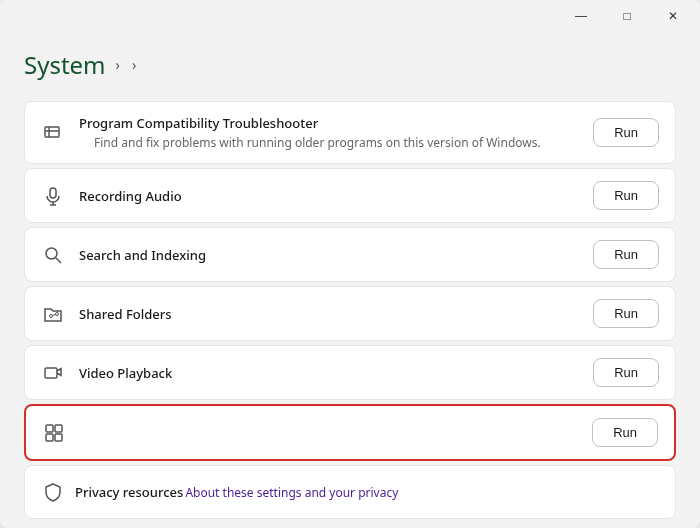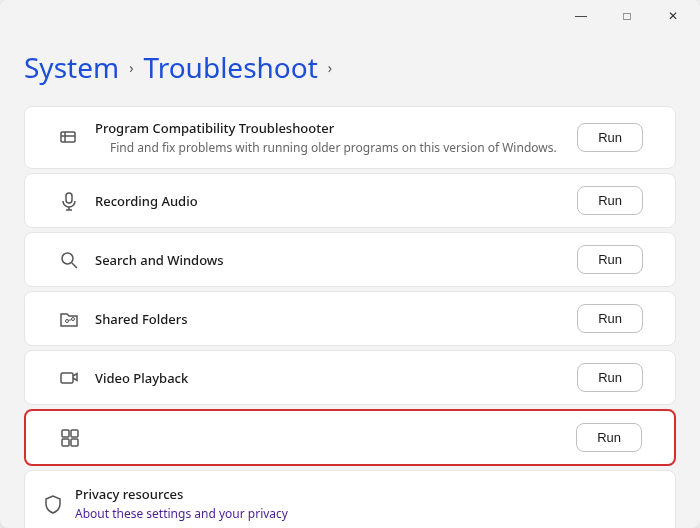--- a/index.html
+++ b/index.html
@@ -70,23 +70,23 @@
       display: flex;
       align-items: center;
       gap: 8px;
       margin-bottom: 20px;
       font-size: 20px;
       font-weight: 400;
       color: #1a1a1a;
     }
 
     .breadcrumb-item {
-      color: #1d4ed8;
+      color: #14532d;
       cursor: pointer;
-      font-size: 28px;
+      font-size: 24px;
       font-weight: 400;
     }
 
     .breadcrumb-separator {
       color: #555;
       font-size: 14px;
       margin: 0 2px;
     }
 
     .breadcrumb-current {
@@ -100,21 +100,21 @@
       flex-direction: column;
       gap: 0;
       flex: 1;
       overflow: hidden;
     }
 
     .troubleshooter-item {
       display: flex;
       align-items: center;
       justify-content: space-between;
-      padding: 12px 32px;
+      padding: 12px 16px;
       background: white;
       border-radius: 8px;
       margin-bottom: 4px;
       border: 1px solid #e5e5e5;
     }
 
     .troubleshooter-item.highlighted {
       border: 2px solid #d32f2f;
     }
 
@@ -179,22 +179,22 @@
       height: 24px;
       display: flex;
       align-items: center;
       justify-content: center;
       color: #555;
       flex-shrink: 0;
     }
 
     .privacy-text {
       display: flex;
-      flex-direction: column;
       gap: 2px;
+      align-items: center;
     }
 
     .privacy-title {
       font-size: 13px;
       font-weight: 500;
       color: #1a1a1a;
     }
 
     .privacy-link {
       font-size: 12px;
@@ -214,21 +214,20 @@
       <button class="title-bar-btn">□</button>
       <button class="title-bar-btn close">✕</button>
     </div>
   </div>
 
   <div class="content">
 
     <div class="breadcrumb">
       <span class="breadcrumb-item">System</span>
       <span class="breadcrumb-separator">›</span>
-      <span class="breadcrumb-item">Troubleshoot</span>
       <span class="breadcrumb-separator">›</span>
     </div>
 
     <div class="troubleshooter-list">
 
       <div class="troubleshooter-item">
         <div class="item-left">
           <div class="item-icon">
             <svg width="20" height="20" viewBox="0 0 20 20" fill="none">
               <rect x="2" y="4" width="14" height="10" rx="1" stroke="#555" stroke-width="1.5" fill="none"></rect>
@@ -263,21 +262,21 @@
 
       <div class="troubleshooter-item">
         <div class="item-left">
           <div class="item-icon">
             <svg width="20" height="20" viewBox="0 0 20 20" fill="none">
               <circle cx="8.5" cy="8.5" r="5.5" stroke="#555" stroke-width="1.5" fill="none"></circle>
               <line x1="13" y1="13" x2="18" y2="18" stroke="#555" stroke-width="1.5"></line>
             </svg>
           </div>
           <div class="item-text">
-            <span class="item-title">Search and Windows</span>
+            <span class="item-title">Search and Indexing</span>
           </div>
         </div>
         <button class="run-btn">Run</button>
       </div>
 
       <div class="troubleshooter-item">
         <div class="item-left">
           <div class="item-icon">
             <svg width="20" height="20" viewBox="0 0 20 20" fill="none">
               <path d="M2 5h6l2 2h8v10H2V5z" stroke="#555" stroke-width="1.5" fill="none"></path>

